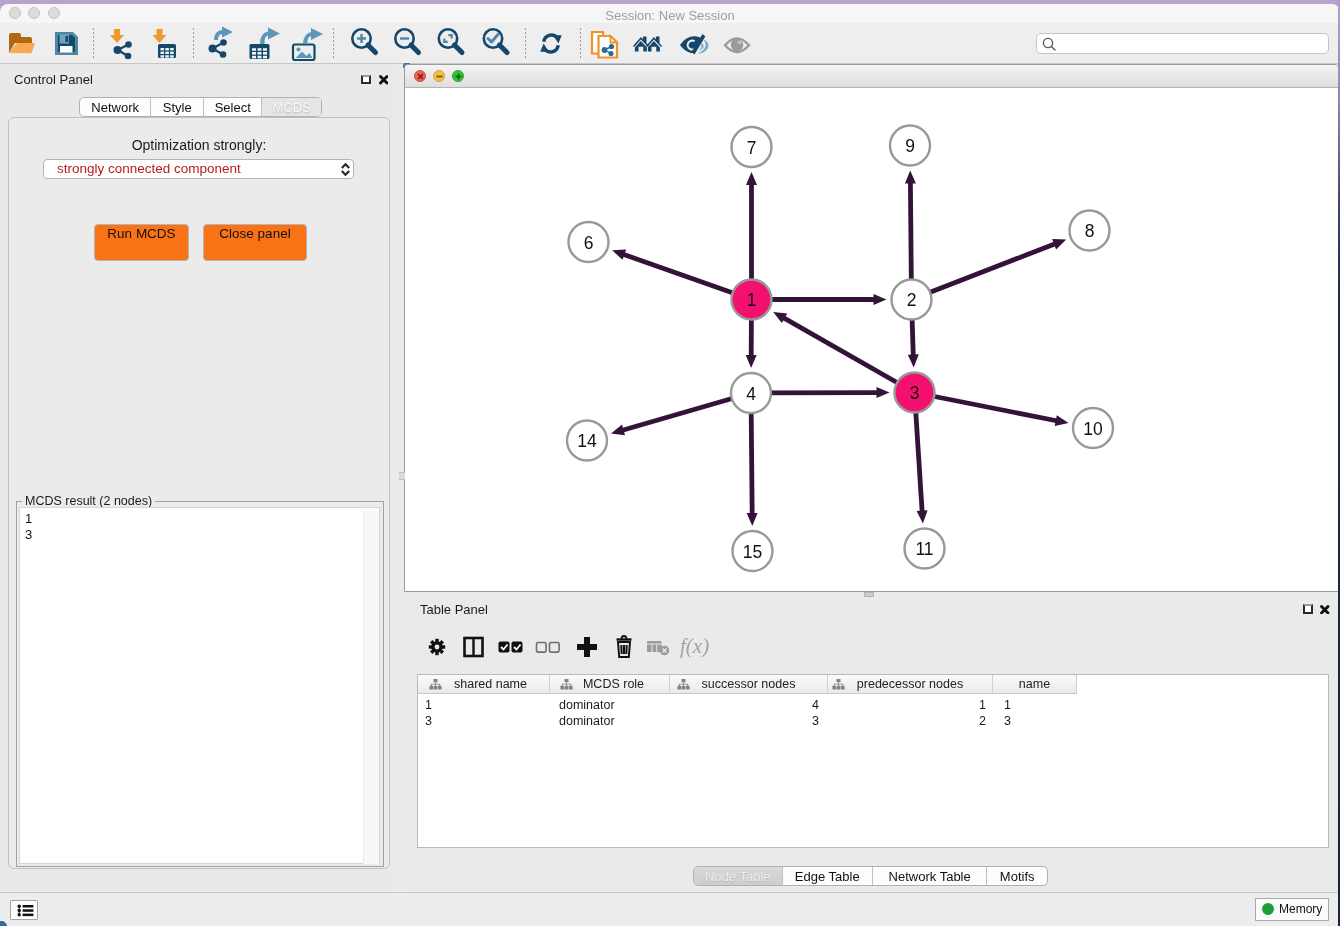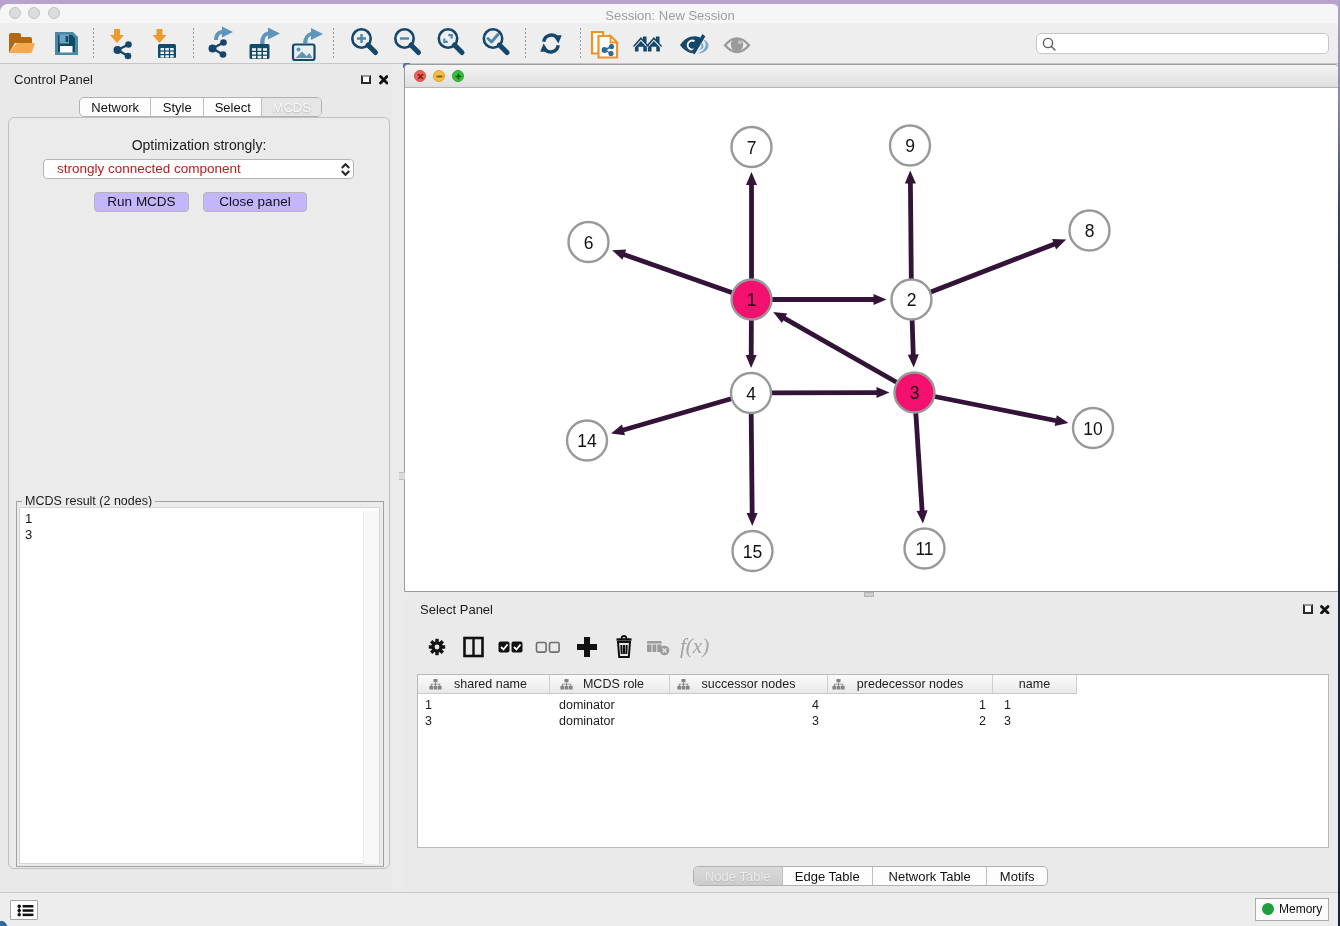--- a/index.html
+++ b/index.html
@@ -21,21 +21,21 @@
   #cpbox { left:8px; top:53px; width:382px; height:752px; border:1px solid #c0c0c0; border-radius:6px; background:#ebebeb; }
   .tabgrp { height:20px; display:flex; border:1px solid #b1b1b1; border-radius:5px; background:#fdfdfd; overflow:hidden; }
   .tabgrp .tab { font-size:13px; color:#111; text-align:center; line-height:19px; border-right:1px solid #c0c0c0; }
   .tabgrp .tab:last-child { border-right:none; }
   .tabgrp .sel { background:#e6e6e6; color:#fafafa; text-shadow:0 1px 2px #b0b0b0; }
   .tabgrp .sel2 { background:linear-gradient(#d9d9d9,#cdcdcd); color:#ebebeb; text-shadow:0 1px 1px #b8b8b8; }
   #cptabs { left:79px; top:33px; width:243px; }
   
   #optlabel { left:0; top:73px; width:398px; text-align:center; font-size:14px; color:#1b1b1b; }
   #optselect { left:43px; top:95px; width:311px; height:20px; background:#fff; border:1px solid #b5b5b5; border-radius:4px; font-size:13.5px; color:#b91c1c; line-height:18px; padding-left:13px; }
-  .macbtn { height:20px; background:#c4b5fd; border:1px solid #b5b5b5; border-radius:4px; font-size:13.5px; color:#111; text-align:center; line-height:18px; }
+  .macbtn { height:37px; background:#f97316; border:1px solid #b5b5b5; border-radius:4px; font-size:13.5px; color:#111; text-align:center; line-height:18px;margin-top:32px; }
   #runbtn { left:94px; top:128px; width:95px; }
   #closebtn { left:203px; top:128px; width:104px; }
   #fieldset { left:16px; top:437px; width:368px; height:366px; border:1px solid #a2a2a2; }
   #fslabel { left:22px; top:430px; background:#ebebeb; padding:0 3px; font-size:12.5px; color:#1b1b1b; }
   #fswhite { left:19px; top:443px; width:361px; height:357px; background:#fff; border:1px solid #d6d6d6; font-size:13px; color:#111; line-height:15.5px; padding:3px 0 0 5px; }
   #fsscroll { left:363px; top:447px; width:16px; height:353px; background:#f8f8f8; border-left:1px solid #ececec; }
   
   #netwin { left:404px; top:64px; width:935px; height:528px; border:1px solid #9c9c9c; border-radius:4px 4px 0 0; background:#fff; }
   #nettitle { left:0; top:0; width:933px; height:23px; background:linear-gradient(#f4f4f4,#dedede); border-bottom:1px solid #b5b5b5; border-radius:4px 4px 0 0; }
   #nettitletext { left:0; top:5px; width:933px; text-align:center; font-size:13px; font-weight:bold; color:#111; }
@@ -291,21 +291,21 @@
 <text x="346.5" y="468.5" text-anchor="middle" font-size="17.5" fill="#111">15</text>
 <circle cx="518.5" cy="459.5" r="20" fill="#ffffff" stroke="#999999" stroke-width="2.4"></circle>
 <text x="518.5" y="466.0" text-anchor="middle" font-size="17.5" fill="#111">11</text>
 </svg>
 </div>
 <div class="abs" style="left:398.5px;top:472px;width:6.5px;height:8px;background:#dcdcdc;border-top:1px solid #bdbdbd;border-bottom:1px solid #bdbdbd"></div>
 <div id="netgutter" class="abs"></div>
 <div id="netthumb" class="abs"></div>
 
 <div id="tpanel" class="abs">
-  <div id="tphead" class="abs">Select Panel</div>
+  <div id="tphead" class="abs">Table Panel</div>
   <div class="abs" style="left:899px;top:6px;width:9.5px;height:9.5px;border:2px solid #2a2a2a;border-top-color:#9a9a9a;background:#fff"></div>
   <svg class="abs" style="left:916px;top:6.5px" width="9.5" height="9.5" viewBox="0 0 10 10">
       <path d="M1.6 1.6 L8.4 8.4 M8.4 1.6 L1.6 8.4" stroke="#111" stroke-width="3" stroke-linecap="round"></path>
     </svg>
   <svg id="ttoolbar" class="abs" style="left:0;top:0" width="330" height="75" viewBox="0 0 330 75">
 
     <g transform="translate(33,49)">
       <circle r="5.8" fill="#111"></circle>
       <g fill="#111">
         <rect x="-1.7" y="-8.2" width="3.4" height="4"></rect>

